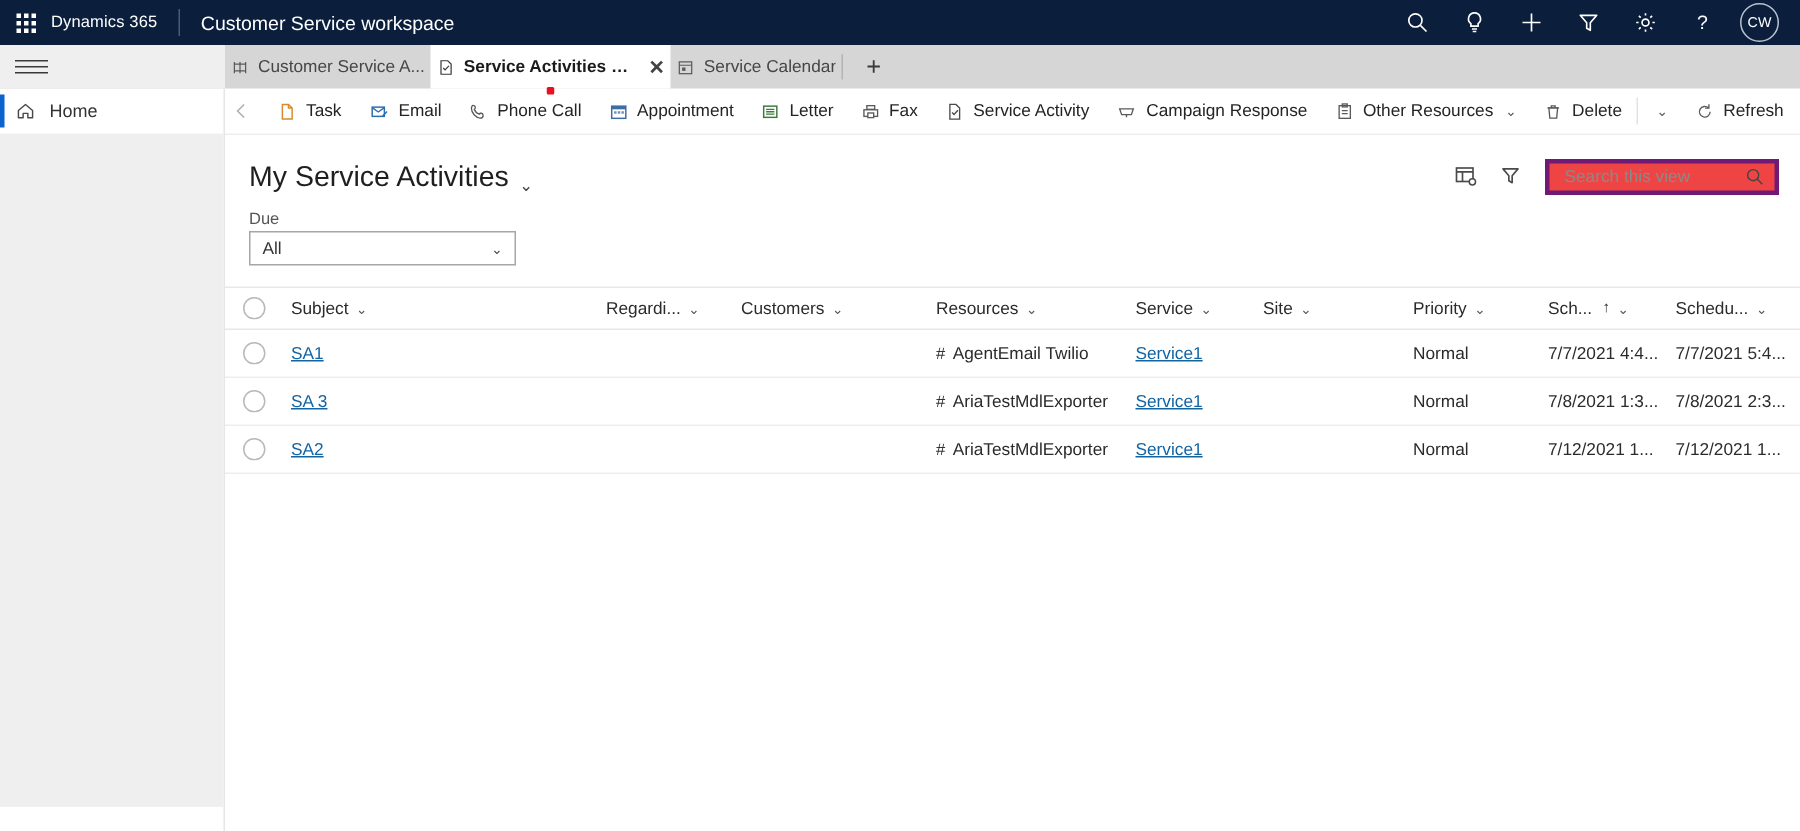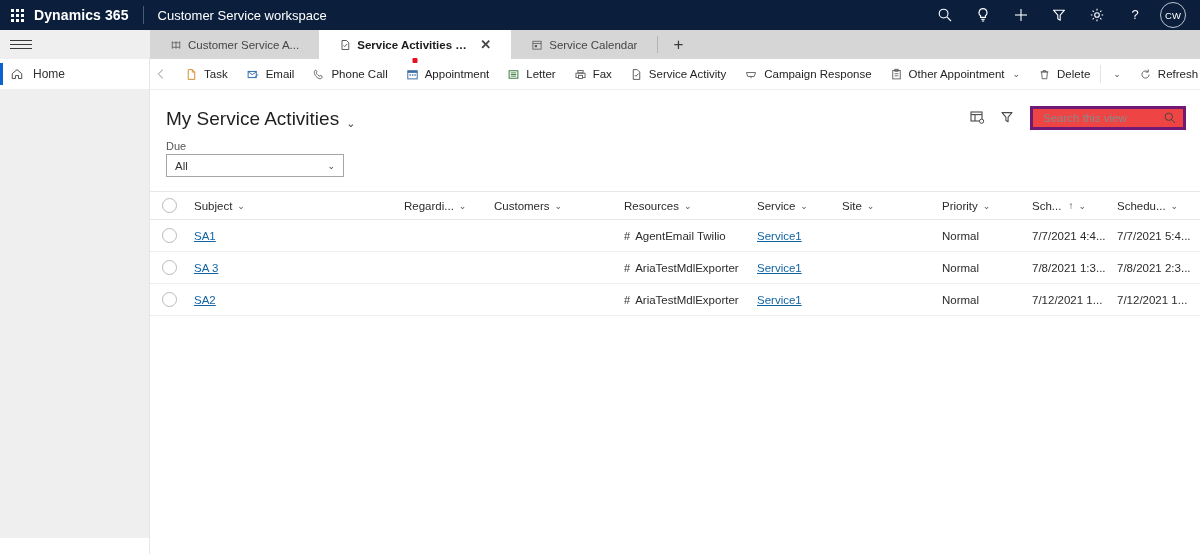--- a/index.html
+++ b/index.html
@@ -36,22 +36,22 @@
     grid-template-rows: repeat(3, 3px);
     gap: 2px;
   }
   .waffle-grid i {
     display: block;
     width: 3px;
     height: 3px;
     background: #ffffff;
   }
   .brand {
-    font-size: 14px;
-    font-weight: bold;
+    font-size: 11px;
+    font-weight: normal;
     letter-spacing: .1px;
     padding-right: 14px;
   }
   .brand-sep {
     width: 1px;
     height: 18px;
     background: #4a5a73;
   }
   .app-name {
     font-size: 13px;
@@ -114,21 +114,21 @@
   }
   .hamburger i {
     display: block;
     height: 1px;
     background: #3a3a3a;
   }
   .tab {
     display: flex;
     align-items: center;
     gap: 6px;
-    padding: 0 20px;
+    padding: 0 4px;
     font-size: 11.5px;
     color: #464646;
     cursor: pointer;
     max-width: 152px;
     position: relative;
   }
   .tab.active {
     background: #ffffff;
     color: #1b1b1b;
     font-weight: bold;
@@ -610,21 +610,21 @@
 
       <div class="cmd">
         <span>
           <svg width="13" height="13" viewBox="0 0 16 16">
               <rect x="3.4" y="3" width="9.2" height="10.4" fill="none" stroke="#5a5a5a" stroke-width="1.1"></rect>
               <rect x="6" y="1.6" width="4" height="2.4" fill="none" stroke="#5a5a5a" stroke-width="1.1"></rect>
               <line x1="5.6" y1="7" x2="10.4" y2="7" stroke="#5a5a5a" stroke-width="1"></line>
               <line x1="5.6" y1="9.6" x2="10.4" y2="9.6" stroke="#5a5a5a" stroke-width="1"></line>
             </svg>
         </span>
-        <span>Other Appointment</span>
+        <span>Other Resources</span>
         <span class="chev">⌄</span>
       </div>
 
       <div class="cmd">
         <span>
           <svg width="13" height="13" viewBox="0 0 16 16">
               <path d="M4.4 4.8h7.2l-.8 8.4H5.2z" fill="none" stroke="#5a5a5a" stroke-width="1.1"></path>
               <line x1="3.2" y1="4.8" x2="12.8" y2="4.8" stroke="#5a5a5a" stroke-width="1.1"></line>
               <path d="M6.4 4.8V3.2h3.2v1.6" fill="none" stroke="#5a5a5a" stroke-width="1.1"></path>
             </svg>

